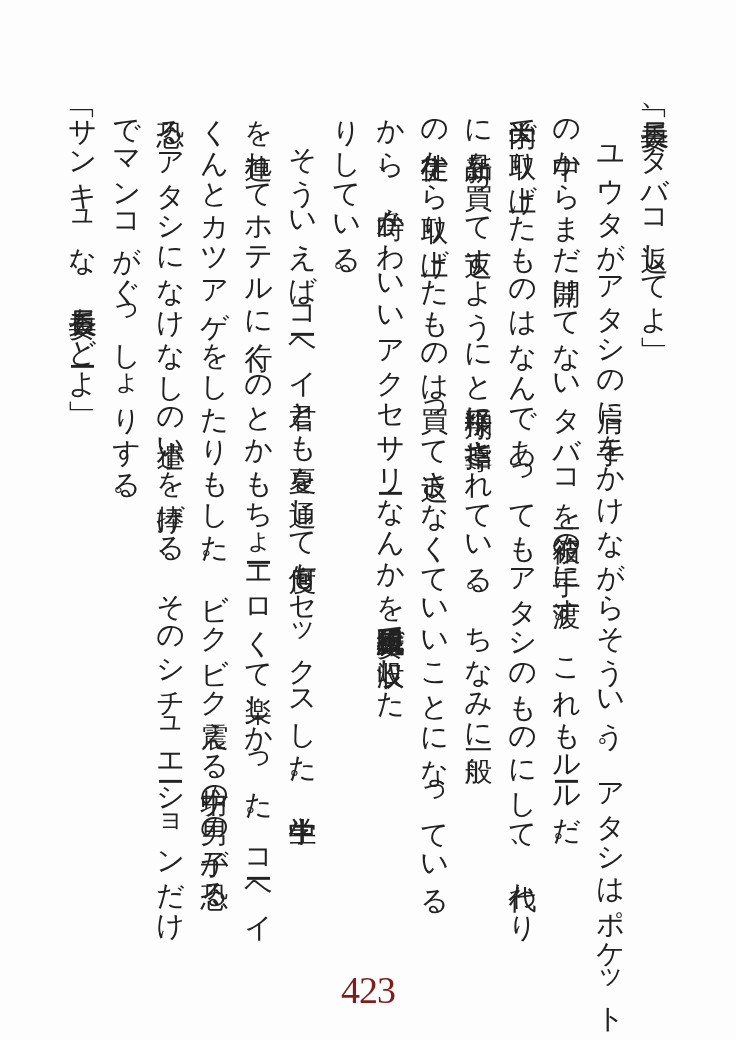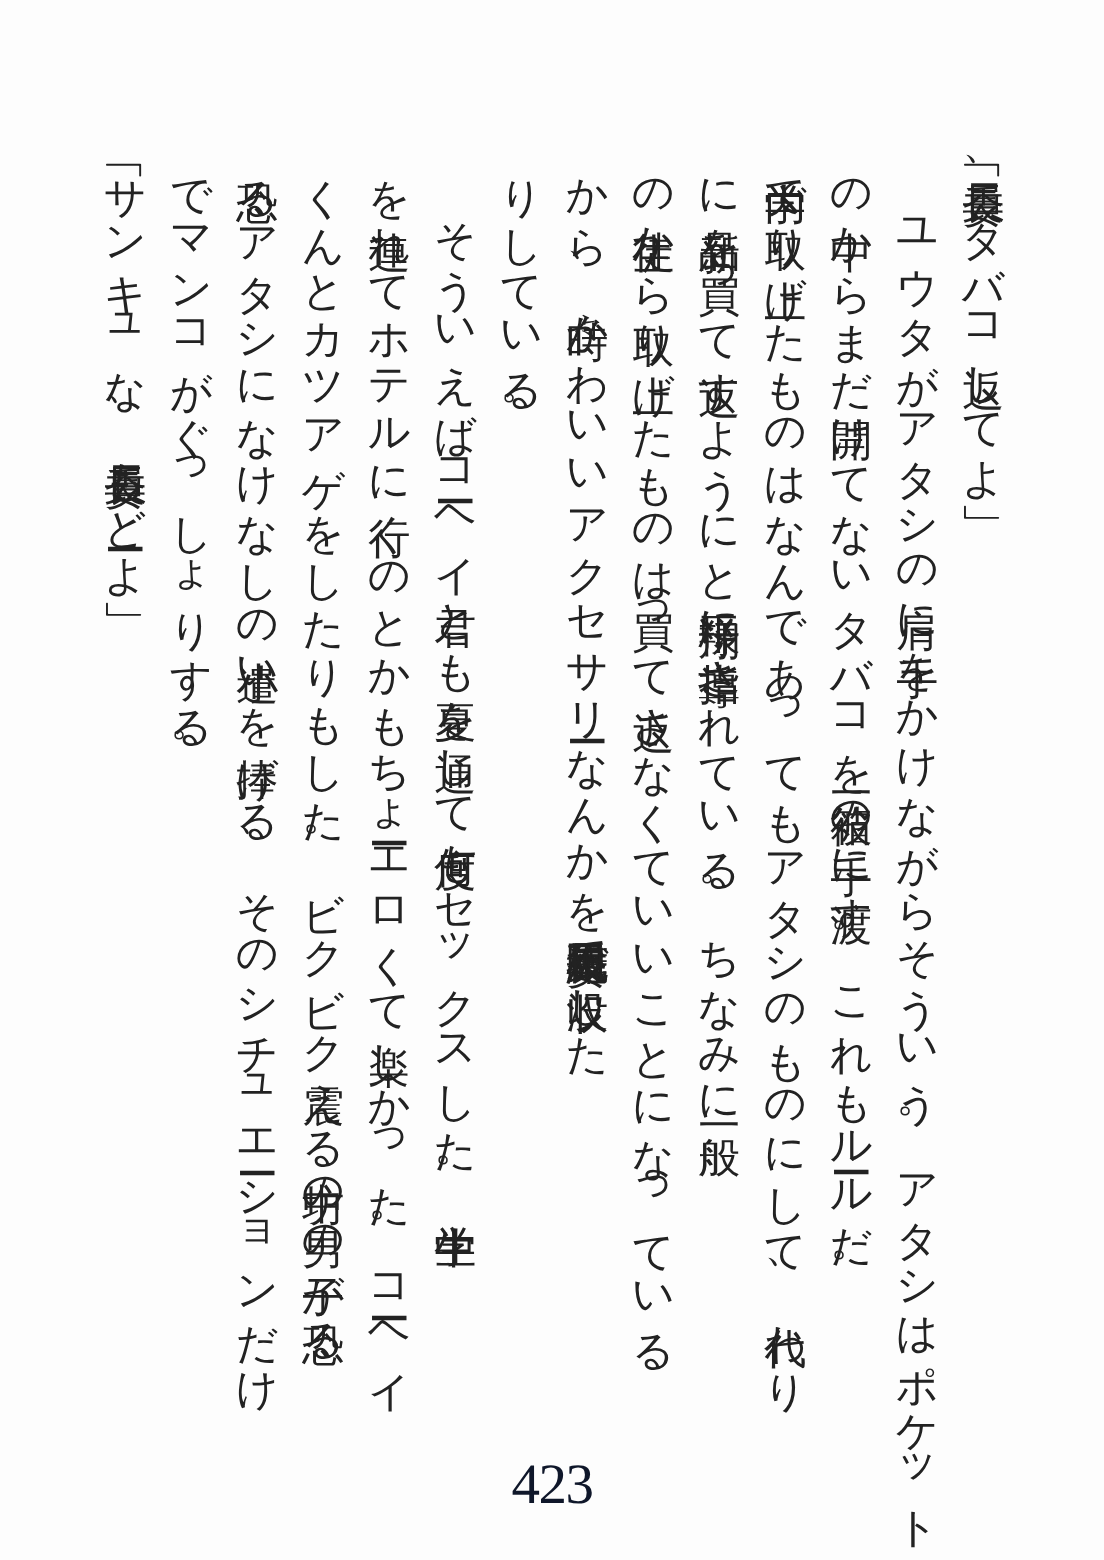--- a/index.html
+++ b/index.html
@@ -35,21 +35,21 @@
     white-space: nowrap;
   }
   .page-number {
     position: absolute;
     top: 968px;
     left: 0;
     width: 736px;
     text-align: center;
     font-size: 38px;
     letter-spacing: -1px;
-    color: #0f172a;
+    color: #7f1d1d;
   }
 </style>
 </head>
 <body>
 
 <div class="page">
 
   <div class="text-block">
     <p class="line">「委員長、タバコ返してよ」</p>
     <p class="line">　ユウタがアタシの肩に手をかけながらそういう。アタシはポケット</p>

